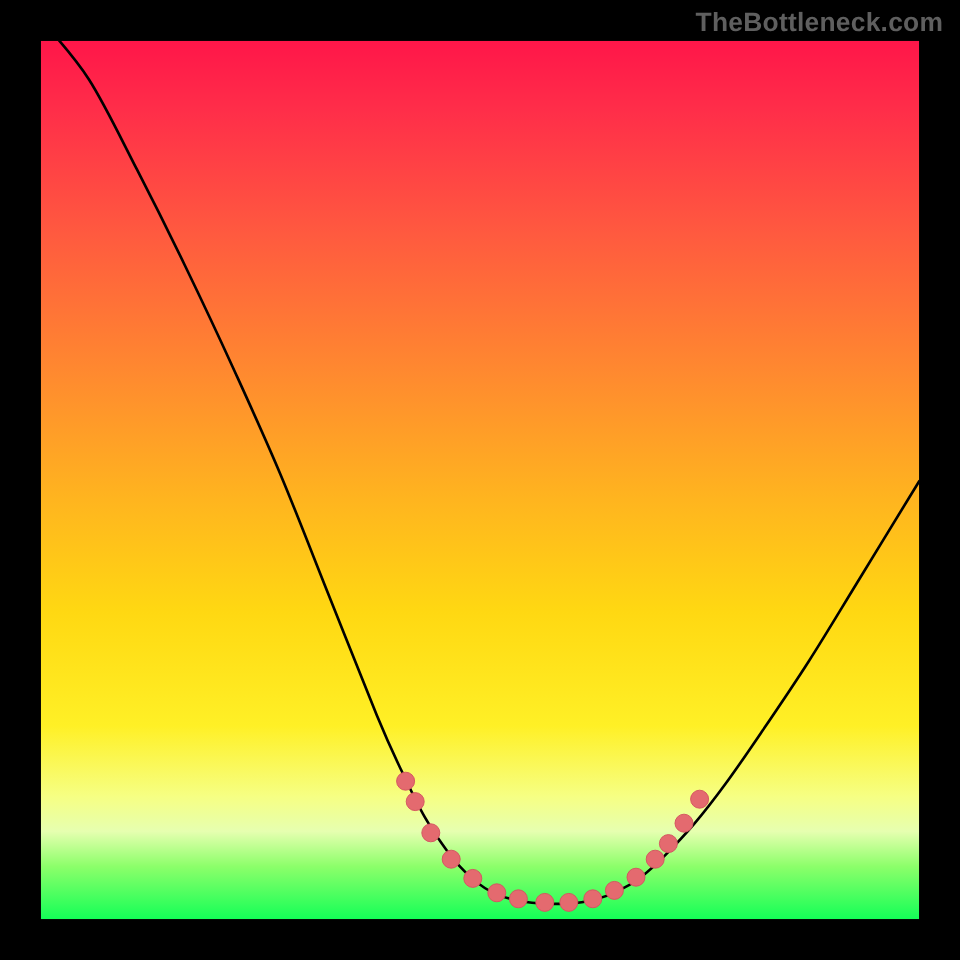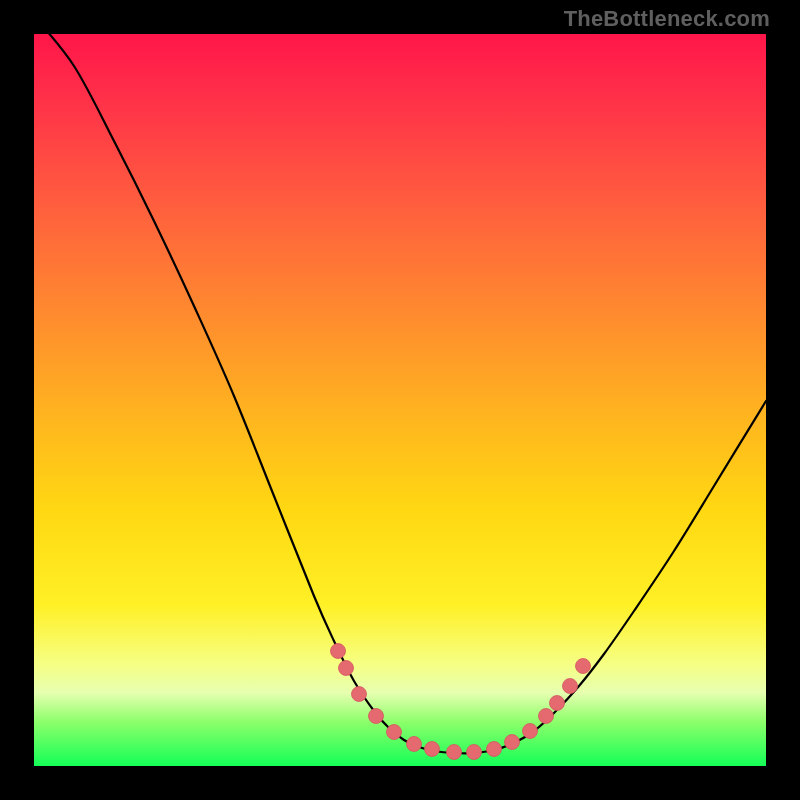--- a/index.html
+++ b/index.html
@@ -13,21 +13,21 @@
   }
   .frame {
     position: relative;
     width: 800px;
     height: 800px;
     background: #000;
   }
   .watermark {
     position: absolute;
     top: 6px;
-    right: 30px;
+    right: 14px;
     color: #5f5f5f;
     font-size: 22px;
     font-weight: 600;
     letter-spacing: 0.2px;
     z-index: 20;
     user-select: none;
   }
   .plot-area {
     position: absolute;
     left: 34px;

